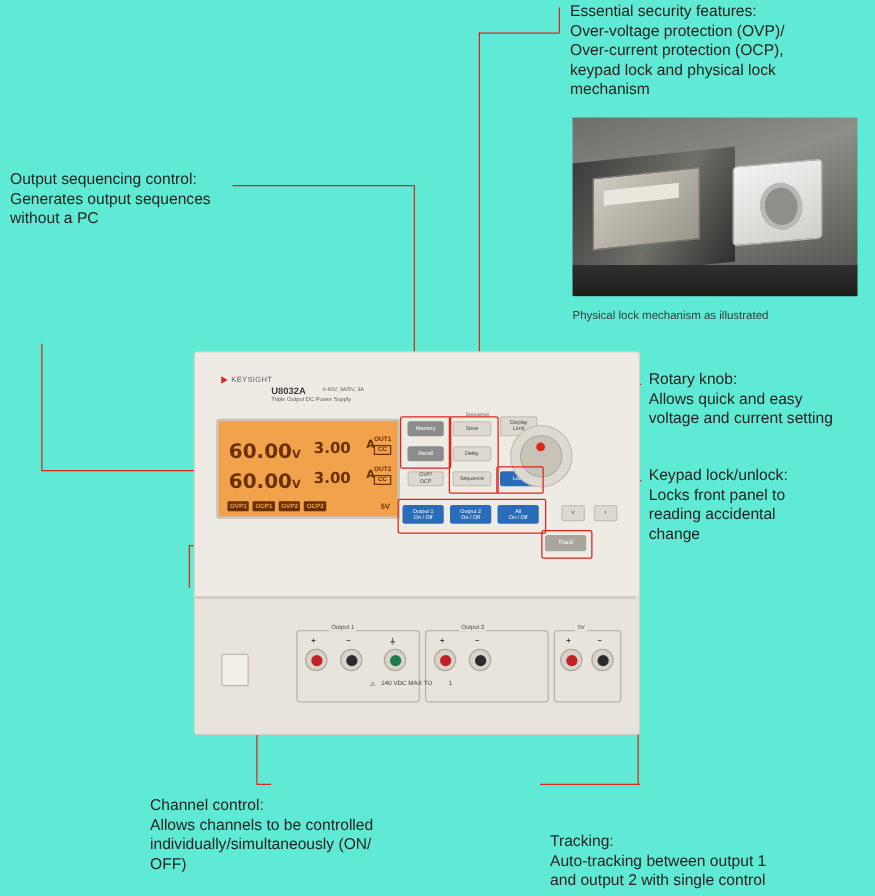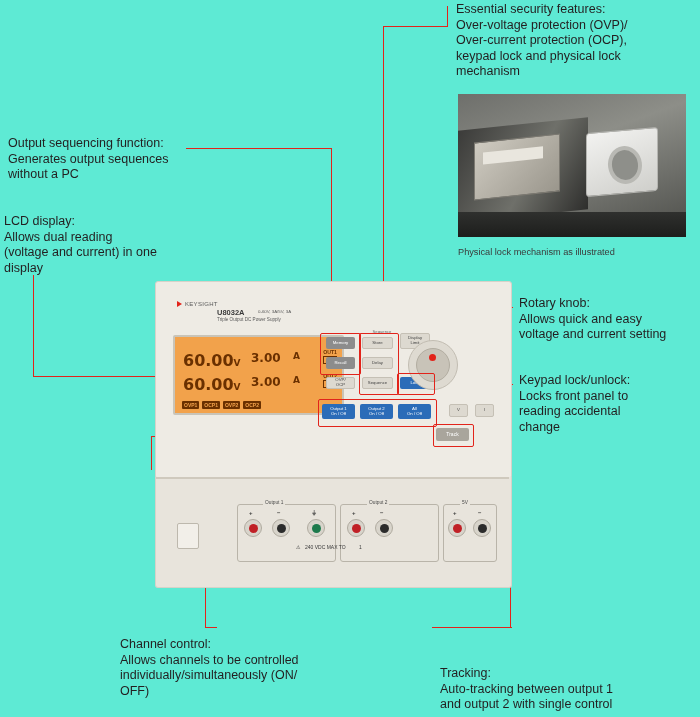--- a/index.html
+++ b/index.html
@@ -105,21 +105,20 @@
   }
 
   
   #lcd {
     position: absolute;
     left: 18px; top: 54px;
     width: 143px; height: 76px;
     background: #f2a24b;
     border: 2px solid #c9c4b8;
     border-radius: 2px;
-    padding-left: 24px;
   }
   .lcd-row {
     position: absolute;
     left: 8px;
     color: #6a3000;
     font-family: "DejaVu Sans", sans-serif;
     font-weight: bold;
   }
   .lcd-v { font-size: 16px; }
   .lcd-a { font-size: 12px; position: absolute; left: 68px; }
@@ -356,28 +355,24 @@
 <body>
 
 <div id="page">
 
   <div class="callout" style="left:456px; top:2px; width:240px;">Essential security features:
 Over-voltage protection (OVP)/
 Over-current protection (OCP),
 keypad lock and physical lock
 mechanism</div>
 
-  <div class="callout" style="left:8px; top:136px; width:230px;">Output sequencing function:
+  <div class="callout" style="left:8px; top:136px; width:230px;">Output sequencing control:
 Generates output sequences
 without a PC</div>
 
-  <div class="callout" style="left:4px; top:214px; width:220px;">LCD display:
-Allows dual reading
-(voltage and current) in one
-display</div>
 
 
   <div class="callout" style="left:519px; top:296px; width:182px;">Rotary knob:
 Allows quick and easy
 voltage and current setting</div>
 
   <div class="callout" style="left:519px; top:373px; width:178px;">Keypad lock/unlock:
 Locks front panel to
 reading accidental
 change</div>

